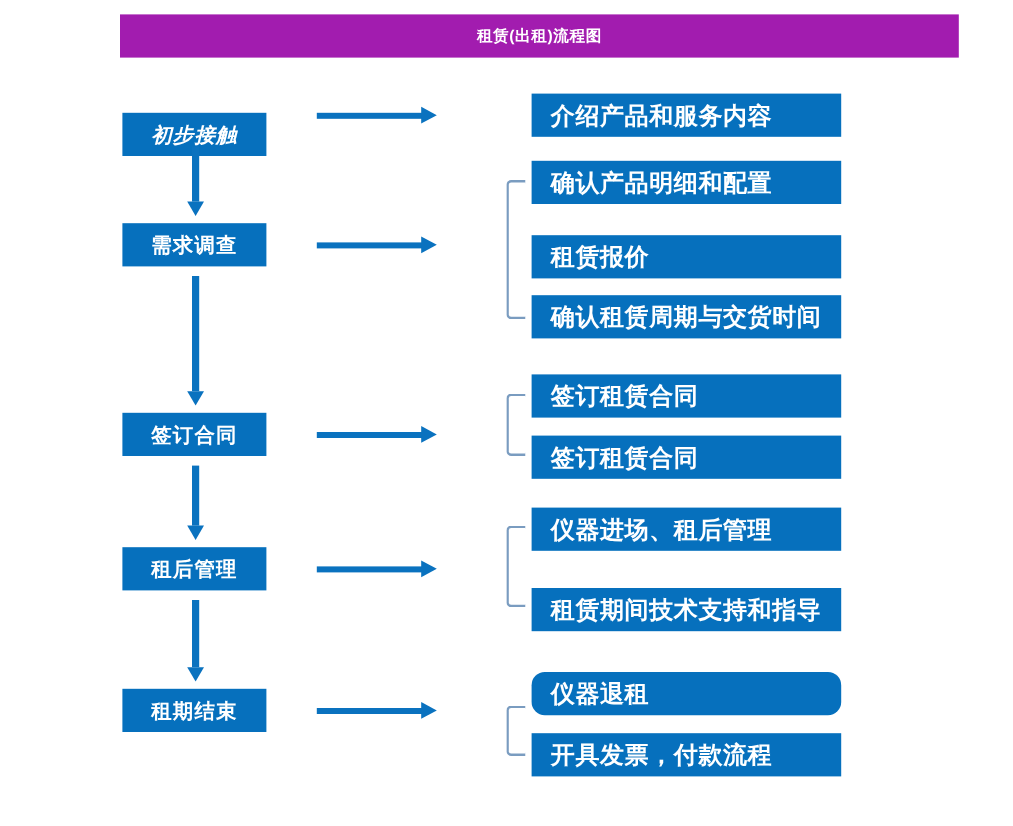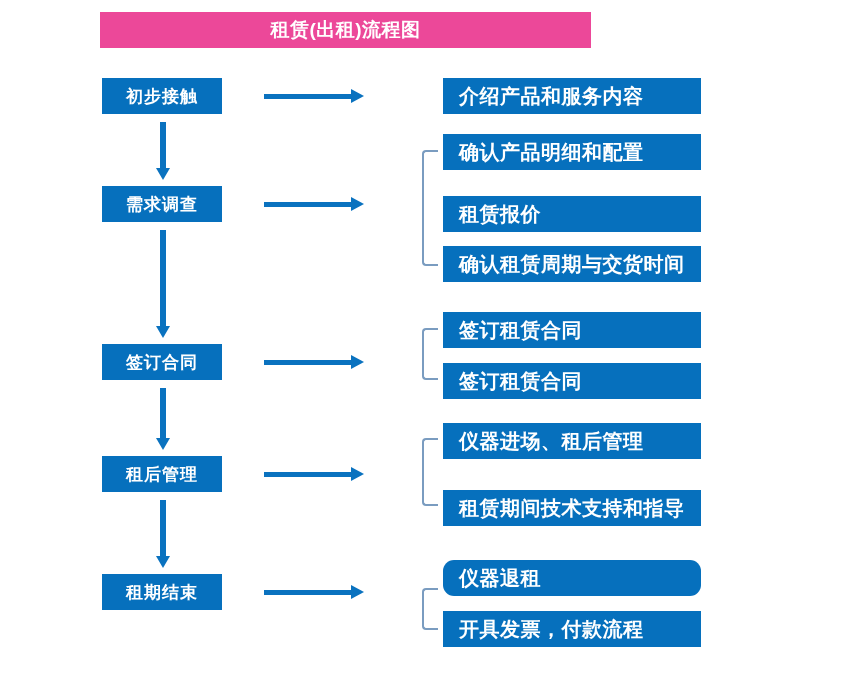--- a/index.html
+++ b/index.html
@@ -16,28 +16,28 @@
     height: 688px;
     background: #ffffff;
     overflow: hidden;
   }
 
   
   .title-bar {
     position: absolute;
     left: 100px;
     top: 12px;
-    width: 491px;
+    width: 699px;
     height: 36px;
-    background: #ec4899;
+    background: #a21caf;
     color: #ffffff;
     display: flex;
     align-items: center;
     justify-content: center;
-    font-size: 19px;
+    font-size: 13px;
     font-weight: bold;
     letter-spacing: 0.5px;
   }
 
   
   .stage-box {
     position: absolute;
     left: 102px;
     width: 120px;
     height: 36px;
@@ -131,21 +131,21 @@
     box-sizing: border-box;
   }
 </style>
 </head>
 <body>
 
 <div id="canvas">
 
   <div class="title-bar">租赁(出租)流程图</div>
 
-  <div class="stage-box" style="top:78px;">初步接触</div>
+  <div class="stage-box" style="top:94px;font-style:italic;">初步接触</div>
 
   <div class="stage-box" style="top:186px;">需求调查</div>
 
   <div class="stage-box" style="top:344px;">签订合同</div>
 
   <div class="stage-box" style="top:456px;">租后管理</div>
 
   <div class="stage-box" style="top:574px;">租期结束</div>
 
   <div class="v-arrow" style="top:122px; height:58px;">

